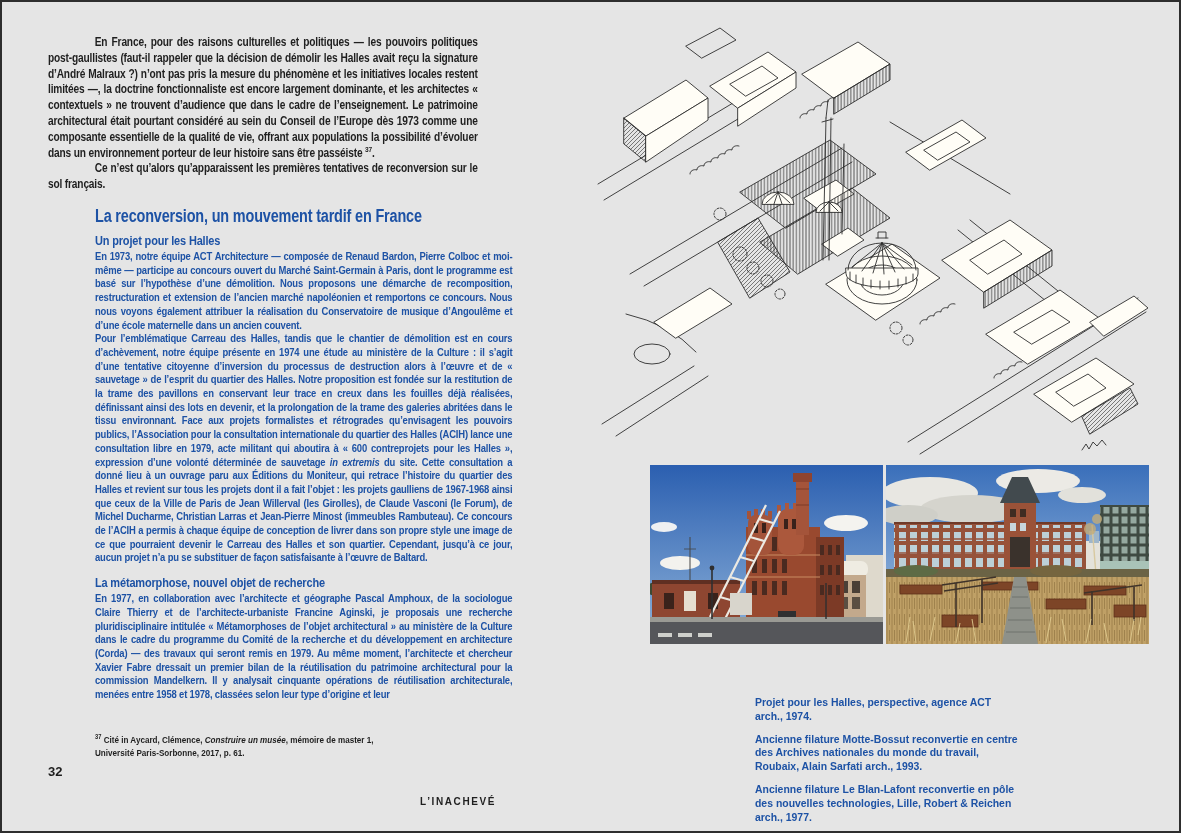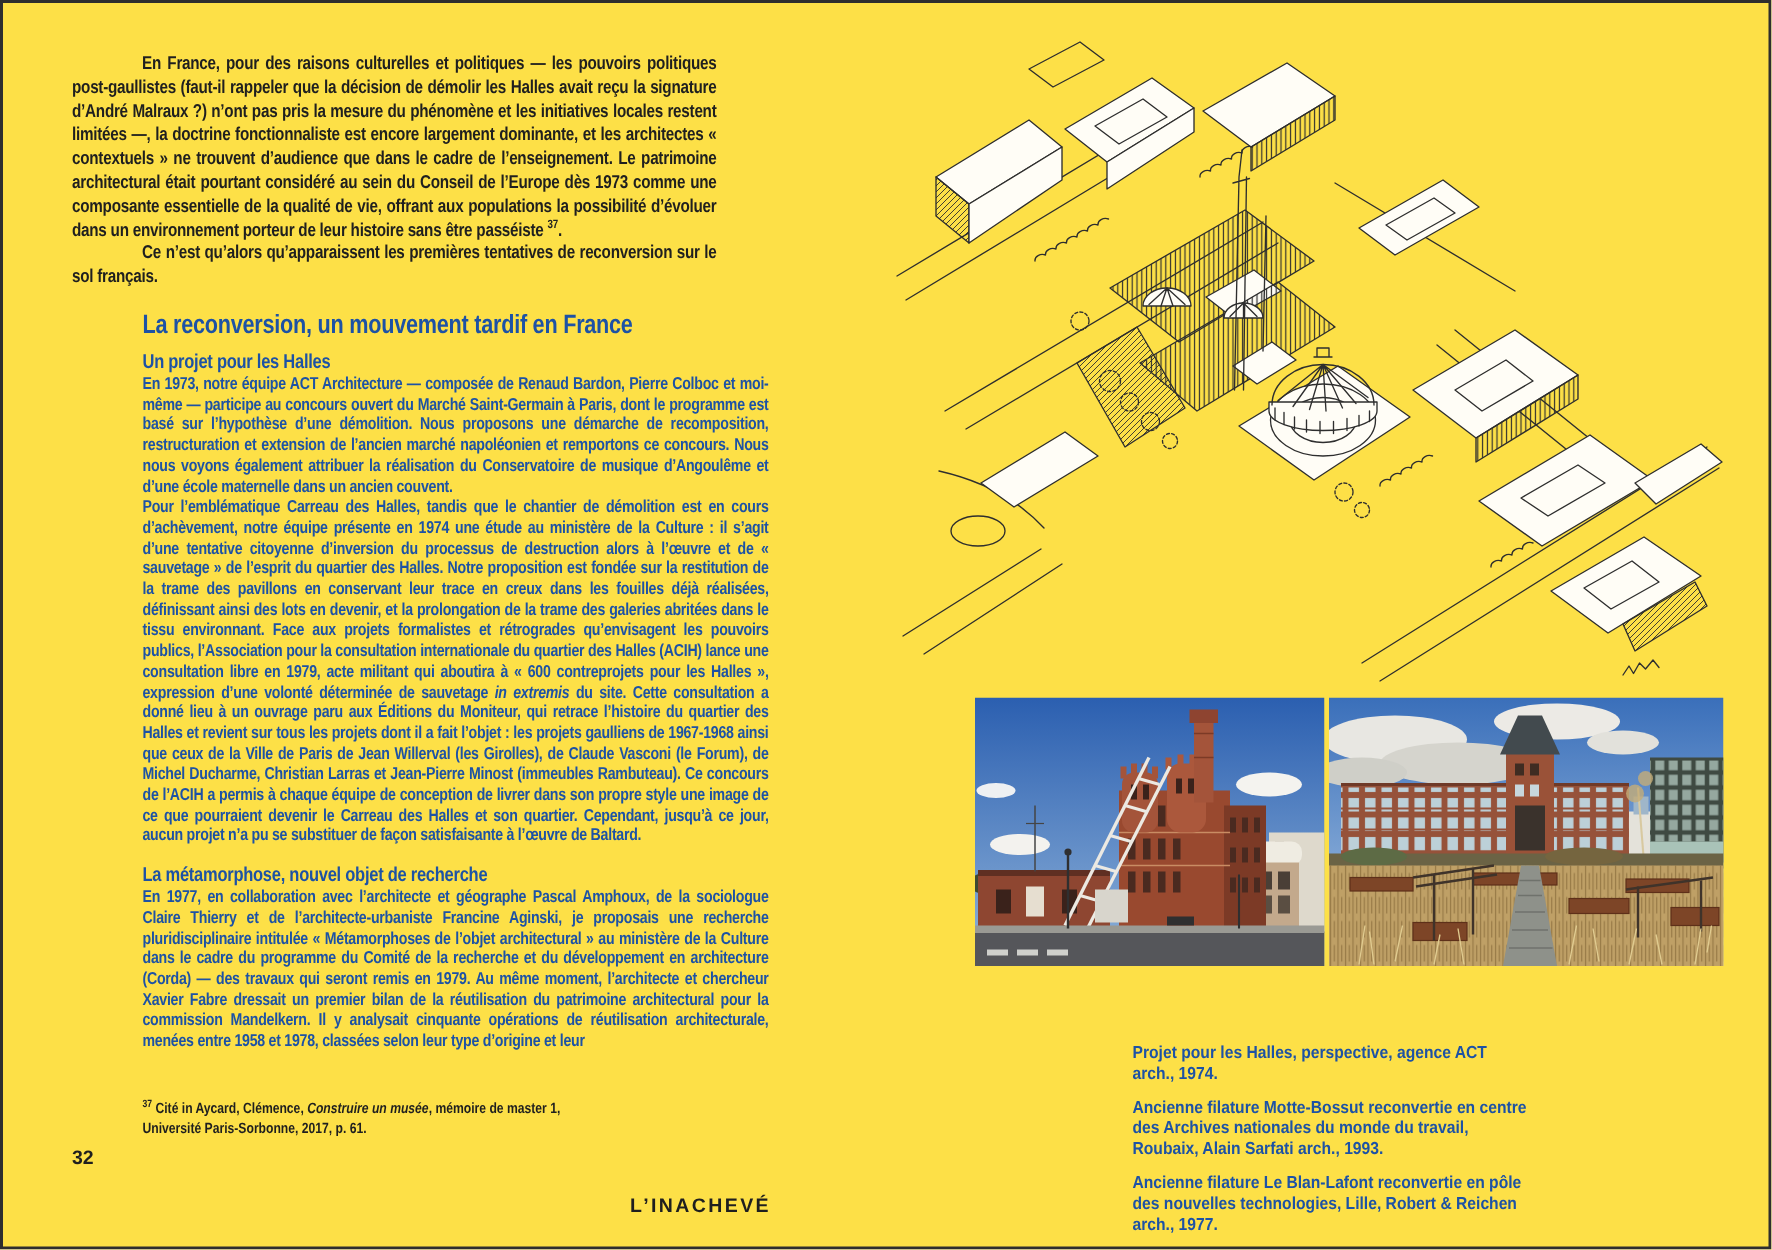--- a/index.html
+++ b/index.html
@@ -1,18 +1,18 @@
 <!DOCTYPE html>
 <html><head>
 <meta charset="utf-8">
 <style>
   html,body{margin:0;padding:0;background:#ffffff;}
   #spread{
     position:relative;width:1181px;height:833px;box-sizing:border-box;
-    background:#fde047;border:2px solid #2e2e2e;overflow:hidden;
+    background:#e5e5e5;border:2px solid #2e2e2e;overflow:hidden;
     font-family:"Liberation Sans","DejaVu Sans",sans-serif;
   }
   
   .col-intro{
     position:absolute;left:46px;top:33px;width:524px;
     transform:scaleX(0.82);transform-origin:0 0;
     color:#1f1f1f;font-size:12.4px;line-height:15.8px;font-weight:700;
     letter-spacing:-0.2px;text-align:justify;
   }
   .col-intro p{margin:0;text-indent:57px;}
@@ -26,21 +26,21 @@
   .col-main h3{font-size:13.4px;line-height:15px;margin:0 0 2px 0;font-weight:700;}
   .col-main h3.second{margin-top:10px;}
   .col-main p{font-size:11.5px;line-height:13.7px;margin:0;font-weight:700;}
   .footnote{
     position:absolute;left:93px;top:729px;width:360px;
     transform:scaleX(0.82);transform-origin:0 0;
     color:#1f1f1f;font-size:9.9px;line-height:12.3px;font-weight:700;
   }
   .footnote sup{font-size:7px;}
   .page-num{position:absolute;left:46px;top:762px;color:#1f1f1f;font-size:13px;font-weight:700;}
-  .running-title{position:absolute;left:418px;top:794px;color:#1f1f1f;font-size:13px;font-weight:700;letter-spacing:1.6px;}
+  .running-title{position:absolute;left:418px;top:794px;color:#1f1f1f;font-size:10px;font-weight:700;letter-spacing:1.6px;}
   
   .drawing{position:absolute;left:588px;top:20px;width:562px;height:440px;}
   .photo{position:absolute;top:463px;height:179px;}
   .photo1{left:648px;width:233px;}
   .photo2{left:884px;width:263px;}
   .captions{
     position:absolute;left:753px;top:693px;width:292px;
     transform:scaleX(0.9);transform-origin:0 0;
     color:#1d52a5;font-size:11.6px;line-height:13.8px;font-weight:700;
   }

